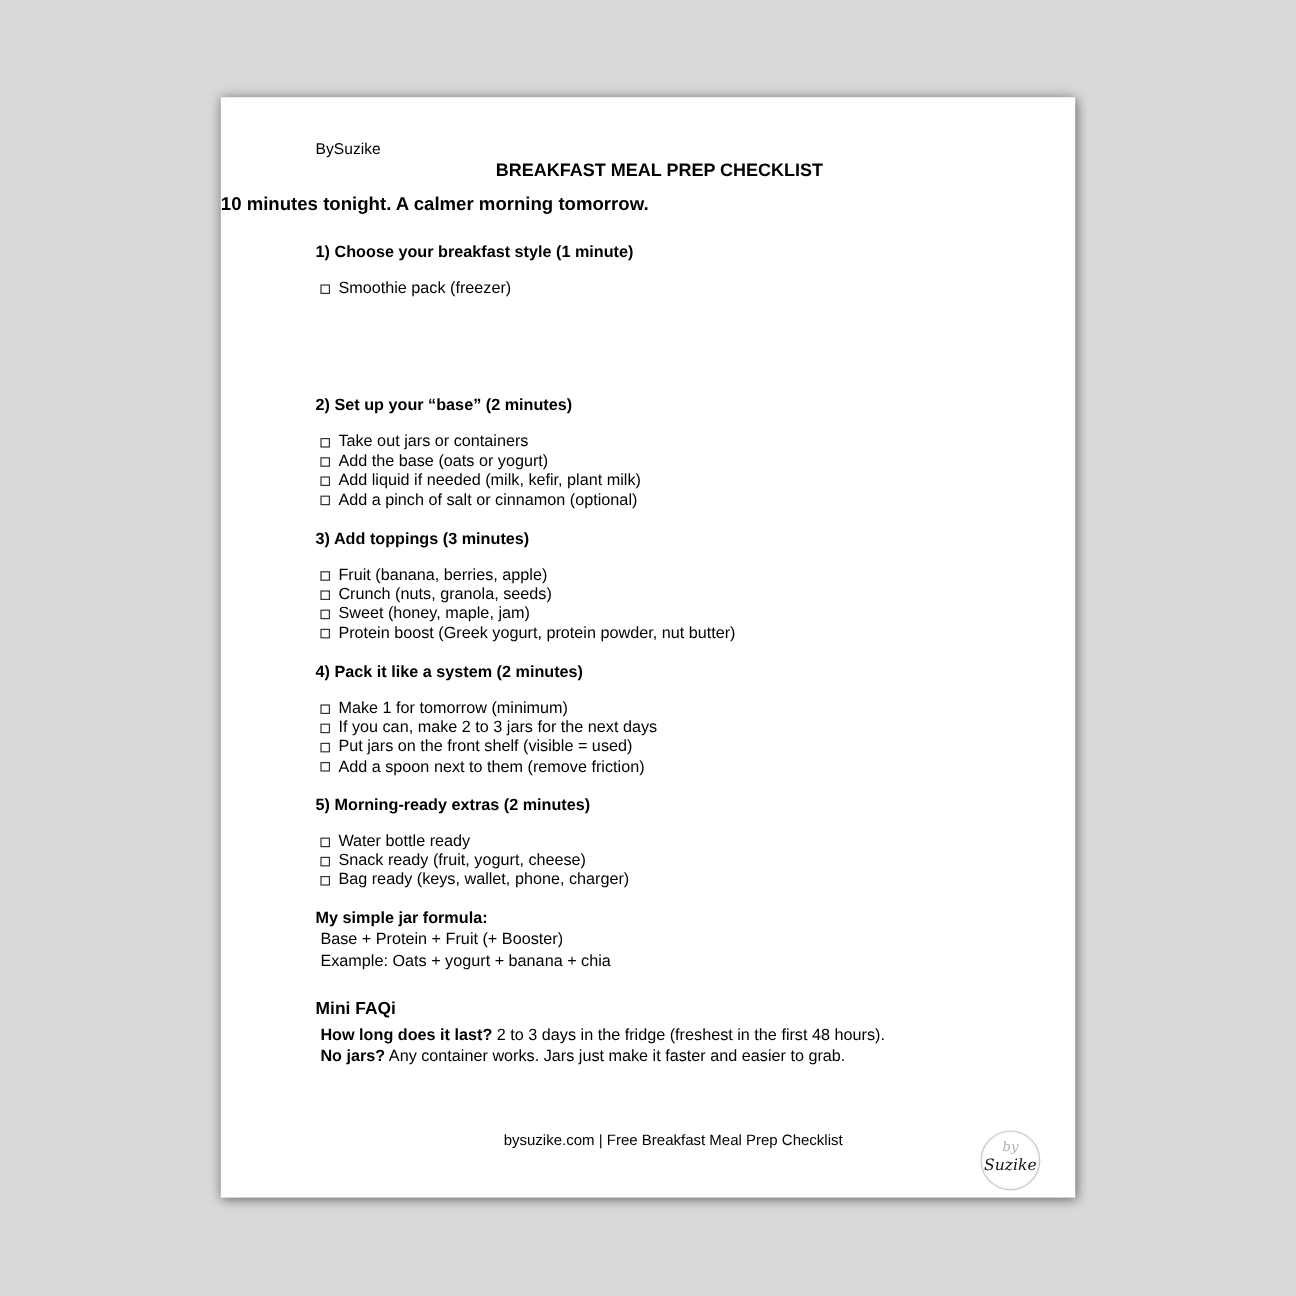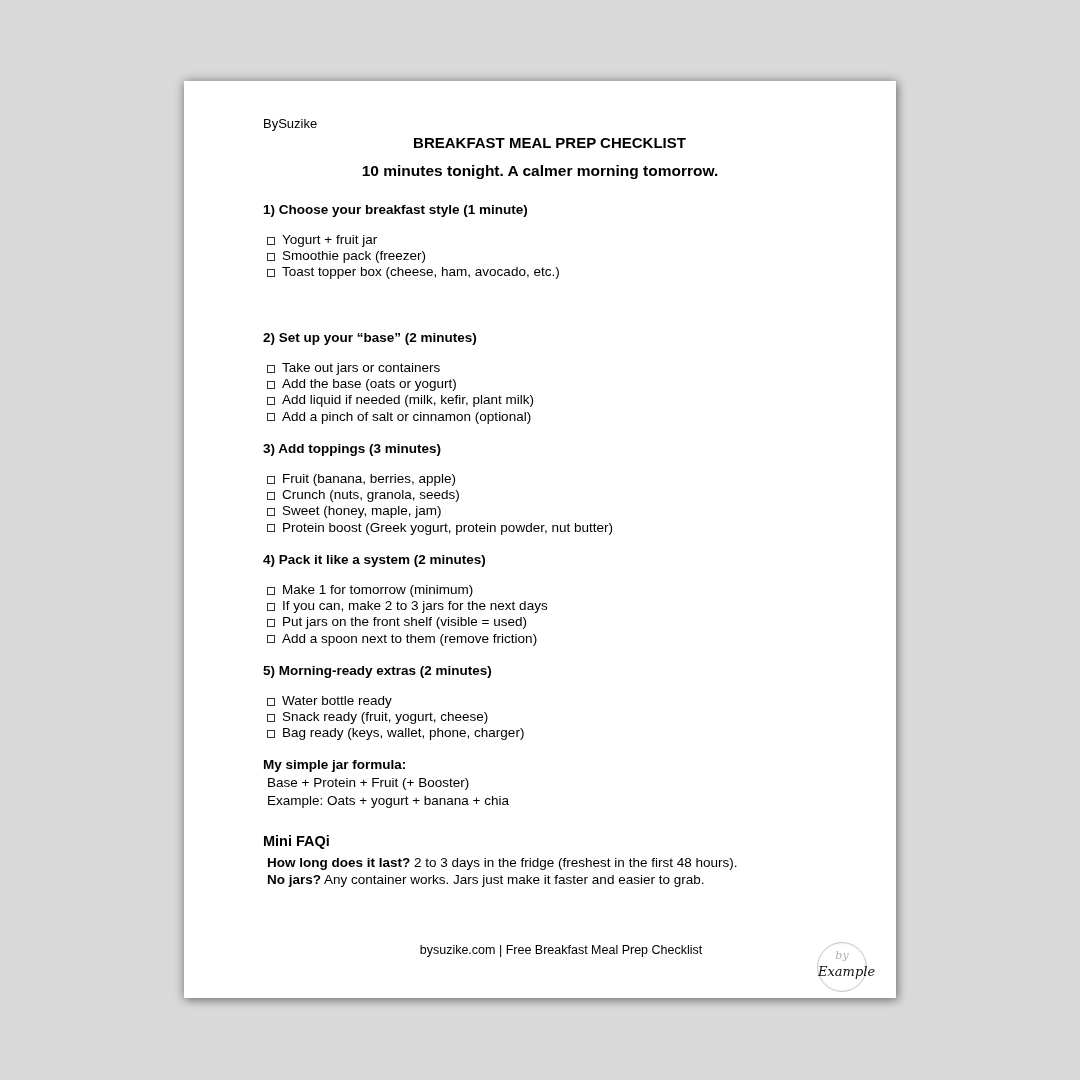--- a/index.html
+++ b/index.html
@@ -16,21 +16,21 @@
       left: 184px;
       top: 81px;
       width: 712px;
       height: 917px;
       background: #ffffff;
       box-shadow: 0 0 10px rgba(0,0,0,0.35), 2px 3px 8px rgba(0,0,0,0.25);
     }
     .abs { position: absolute; white-space: nowrap; }
     .brand { left: 79px; top: 35px; font-size: 13px; }
     .title { left: 0; width: 712px; text-align: center; top: 53px; font-size: 15px; font-weight: bold; padding-left: 19px; }
-    .subtitle { left: 0; width: 712px; text-align: center; top: 81px; font-size: 15.5px; font-weight: bold; }
+    .subtitle { left: 0; width: 712px; text-align: left; top: 81px; font-size: 15.5px; font-weight: bold; }
     .section-h { left: 79px; font-size: 13.5px; font-weight: bold; }
     .list { left: 83px; font-size: 13.5px; line-height: 16.2px; }
     .item { display: flex; align-items: center; }
     .box {
       display: inline-block;
       width: 8px; height: 8px;
       border: 1px solid #333;
       margin-right: 7px;
       margin-top: 1px;
       flex: 0 0 auto;
@@ -60,29 +60,21 @@
 <div class="page">
 
   <div class="abs brand">BySuzike</div>
   <div class="abs title">BREAKFAST MEAL PREP CHECKLIST</div>
   <div class="abs subtitle">10 minutes tonight. A calmer morning tomorrow.</div>
 
   <div class="abs section-h" style="top:121px;">1) Choose your breakfast style (1 minute)</div>
   <div class="abs list" style="top:151px;">
     <div class="item">
         <span class="box"></span>
-        <span>Yogurt + fruit jar</span>
-      </div>
-    <div class="item">
-        <span class="box"></span>
         <span>Smoothie pack (freezer)</span>
-      </div>
-    <div class="item">
-        <span class="box"></span>
-        <span>Toast topper box (cheese, ham, avocado, etc.)</span>
       </div>
   </div>
 
   <div class="abs section-h" style="top:249px;">2) Set up your “base” (2 minutes)</div>
   <div class="abs list" style="top:279px;">
     <div class="item">
         <span class="box"></span>
         <span>Take out jars or containers</span>
       </div>
     <div class="item">
@@ -163,16 +155,16 @@
   <div class="abs faq-line" style="top:774px;">
     <b>How long does it last?</b><span> 2 to 3 days in the fridge (freshest in the first 48 hours).</span>
   </div>
   <div class="abs faq-line" style="top:791px;">
     <b>No jars?</b><span> Any container works. Jars just make it faster and easier to grab.</span>
   </div>
 
   <div class="abs footer">bysuzike.com | Free Breakfast Meal Prep Checklist</div>
   <div class="abs logo">
     <span class="by">by</span>
-    <span class="name">Example</span>
+    <span class="name">Suzike</span>
   </div>
 
 </div>
 
 </body></html>

